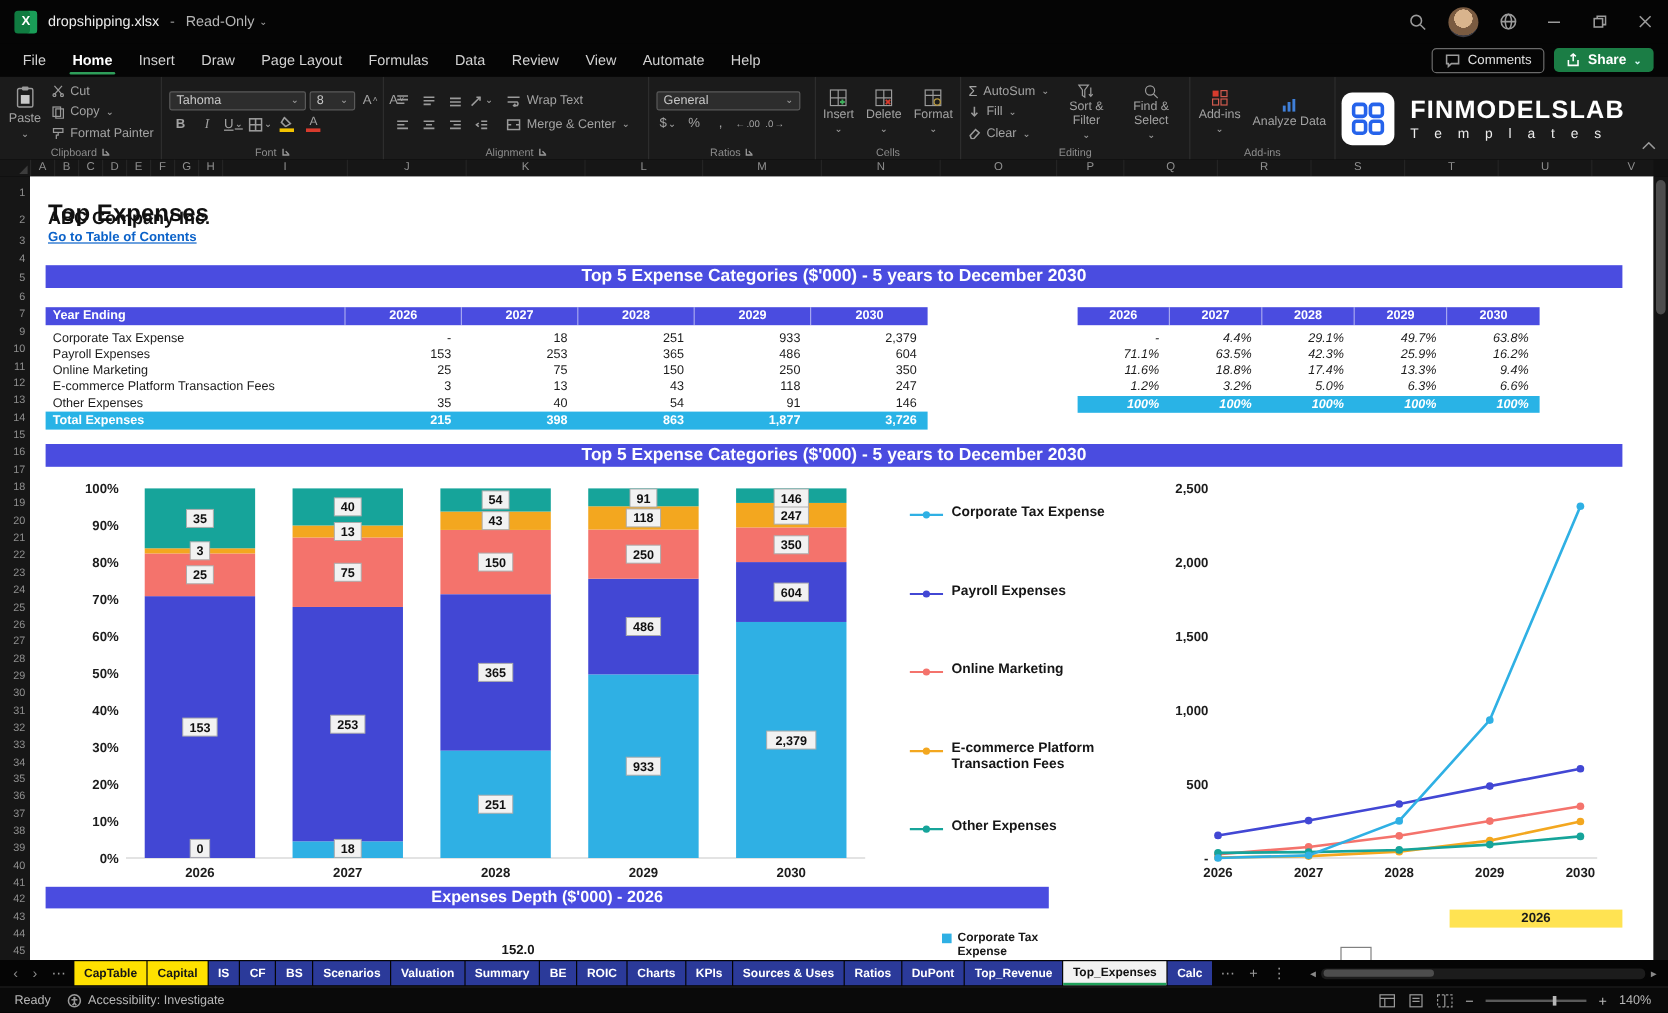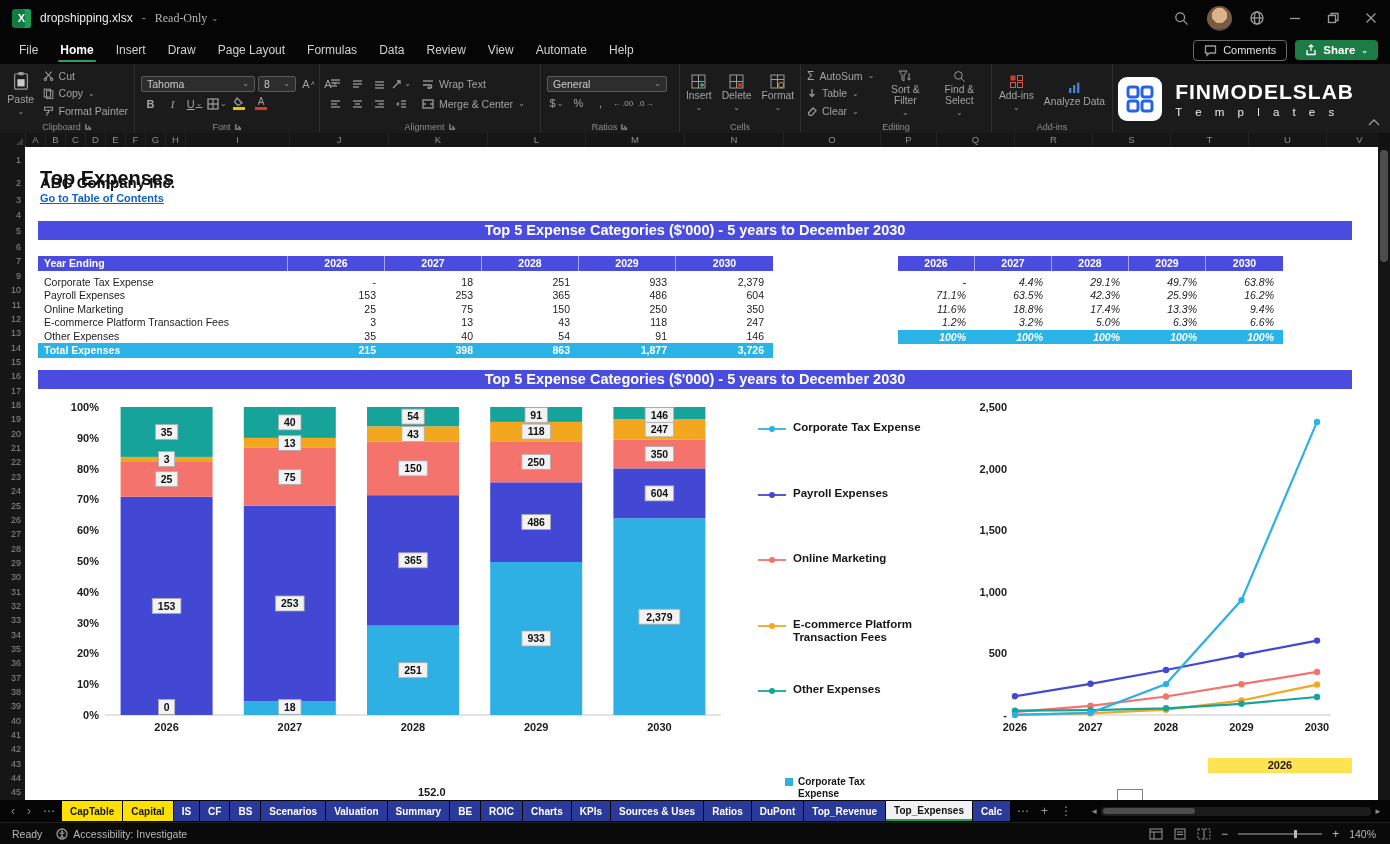--- a/index.html
+++ b/index.html
@@ -8,21 +8,21 @@
 
   
   .titlebar{position:absolute;top:0;left:0;width:100%;height:36px;background:#050505;
             display:flex;align-items:center;justify-content:space-between;}
   .tb-left{display:flex;align-items:center;gap:9px;padding-left:12px;}
   .xlicon{width:19px;height:19px;border-radius:3px;background:#107c41;color:#fff;font-weight:bold;
           font-size:11px;display:flex;align-items:center;justify-content:center;
           box-shadow:inset -6px 0 0 #1a9e58;}
   .tb-title{color:#ececec;font-size:12px;}
   .tb-dash{color:#9a9a9a;font-size:12px;}
-  .tb-mode{color:#b5b5b5;font-size:12px;display:flex;align-items:center;gap:4px;font-family:Liberation Serif, serif;}
+  .tb-mode{color:#b5b5b5;font-size:12px;display:flex;align-items:center;gap:4px;}
   .tb-right{display:flex;align-items:center;height:100%;}
   .tb-ic{width:38px;height:36px;display:flex;align-items:center;justify-content:center;color:#c9c9c9;}
   .avatar{width:25px;height:25px;border-radius:50%;
           background:radial-gradient(circle at 50% 38%, #d9b48d 0 38%, #7a5b41 39% 70%, #3c3c44 71%);}
   .chev{font-size:8px;color:#9a9a9a;}
 
   
   .menubar{position:absolute;top:36px;left:0;width:100%;height:28px;background:#050505;
            display:flex;align-items:center;justify-content:space-between;}
   #menu-tabs{display:flex;align-items:center;height:100%;padding-left:8px;}
@@ -497,21 +497,21 @@
           <div class="sbtn">
               <span style="font-size:12px">Σ</span>
               <span>AutoSum</span>
               <span class="chev">⌄</span>
             </div>
           <div class="sbtn">
               <svg class="ic" width="10" height="10" viewBox="0 0 10 10">
                 <line x1="5" y1="1" x2="5" y2="8"></line>
                 <polyline points="2.5,6 5,8.5 7.5,6"></polyline>
               </svg>
-              <span>Table</span>
+              <span>Fill</span>
               <span class="chev">⌄</span>
             </div>
           <div class="sbtn">
               <svg class="ic" width="10" height="10" viewBox="0 0 10 10">
                 <path d="M1.5 7 l4.5-5 3 2.6 -4.5 5 h-2 z"></path>
               </svg>
               <span>Clear</span>
               <span class="chev">⌄</span>
             </div>
         </div>
@@ -941,20 +941,21 @@
             <circle cx="286.5" cy="306.8" r="3.2" fill="#16a49a"></circle>
             <circle cx="362.0" cy="300.0" r="3.2" fill="#16a49a"></circle>
             <polyline points="60.0,318.0 135.5,315.8 211.0,287.1 286.5,203.1 362.0,24.9" fill="none" stroke="#2fb0e4" stroke-width="2.2"></polyline>
             <circle cx="60.0" cy="318.0" r="3.2" fill="#2fb0e4"></circle>
             <circle cx="135.5" cy="315.8" r="3.2" fill="#2fb0e4"></circle>
             <circle cx="211.0" cy="287.1" r="3.2" fill="#2fb0e4"></circle>
             <circle cx="286.5" cy="203.1" r="3.2" fill="#2fb0e4"></circle>
             <circle cx="362.0" cy="24.9" r="3.2" fill="#2fb0e4"></circle>
           </svg></div>
 
+      <div class="banner b3">Expenses Depth ($'000) - 2026</div>
       <div class="yellow-cell">2026</div>
       <div class="partial-legend">
         <span class="sq"></span>
         <span>Corporate Tax Expense</span>
       </div>
       <div class="partial-value">152.0</div>
       <div class="partial-box"></div>
     </div>
     <div class="vscroll">
         <div class="vthumb"></div>

